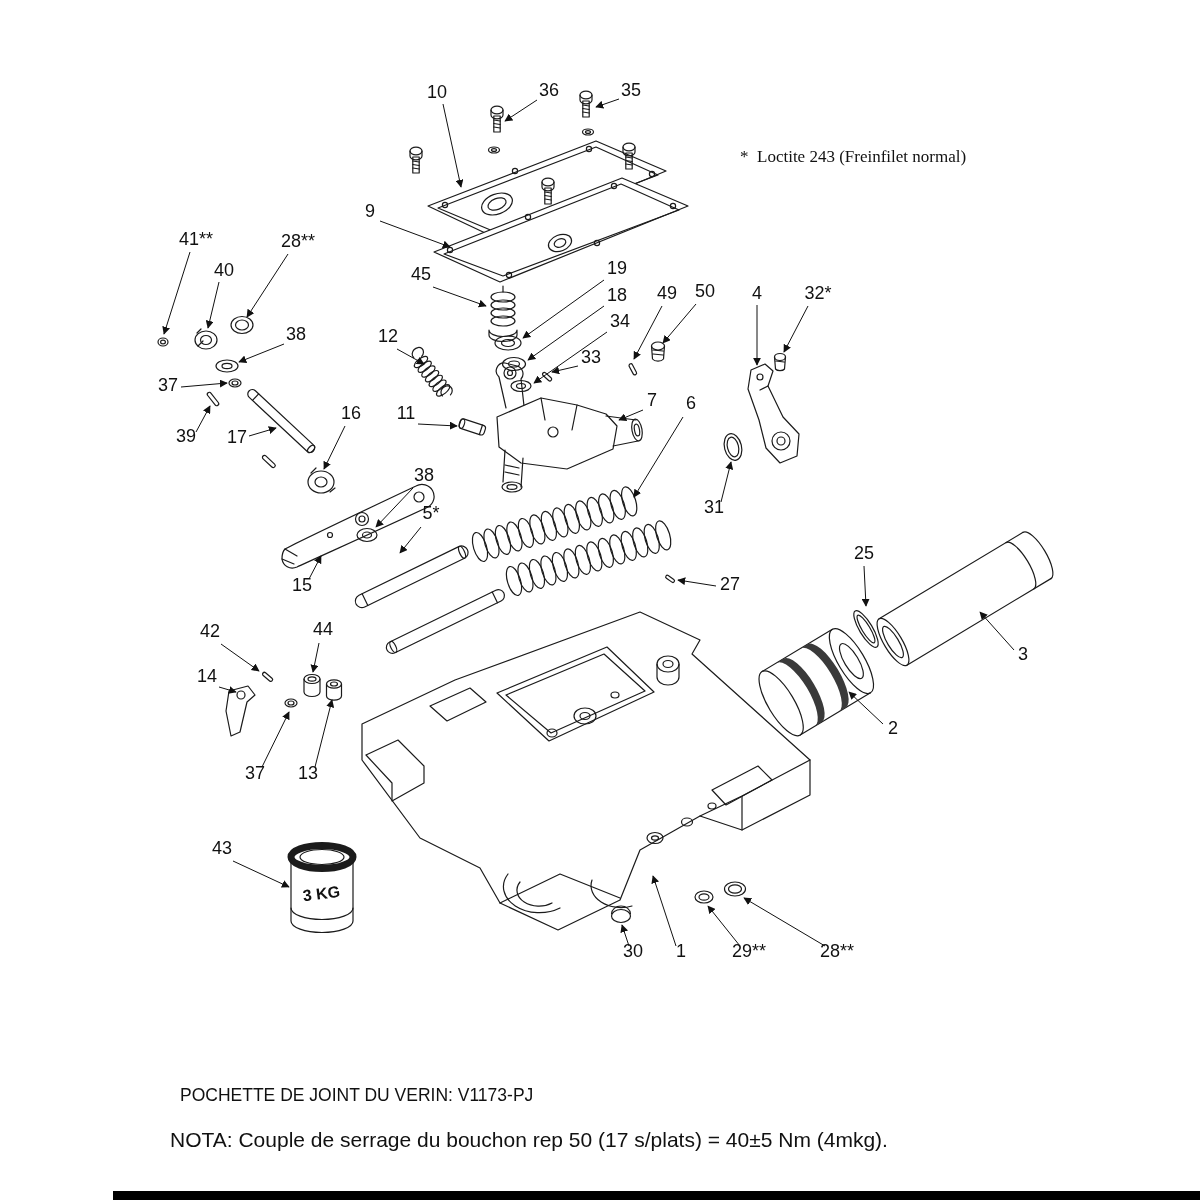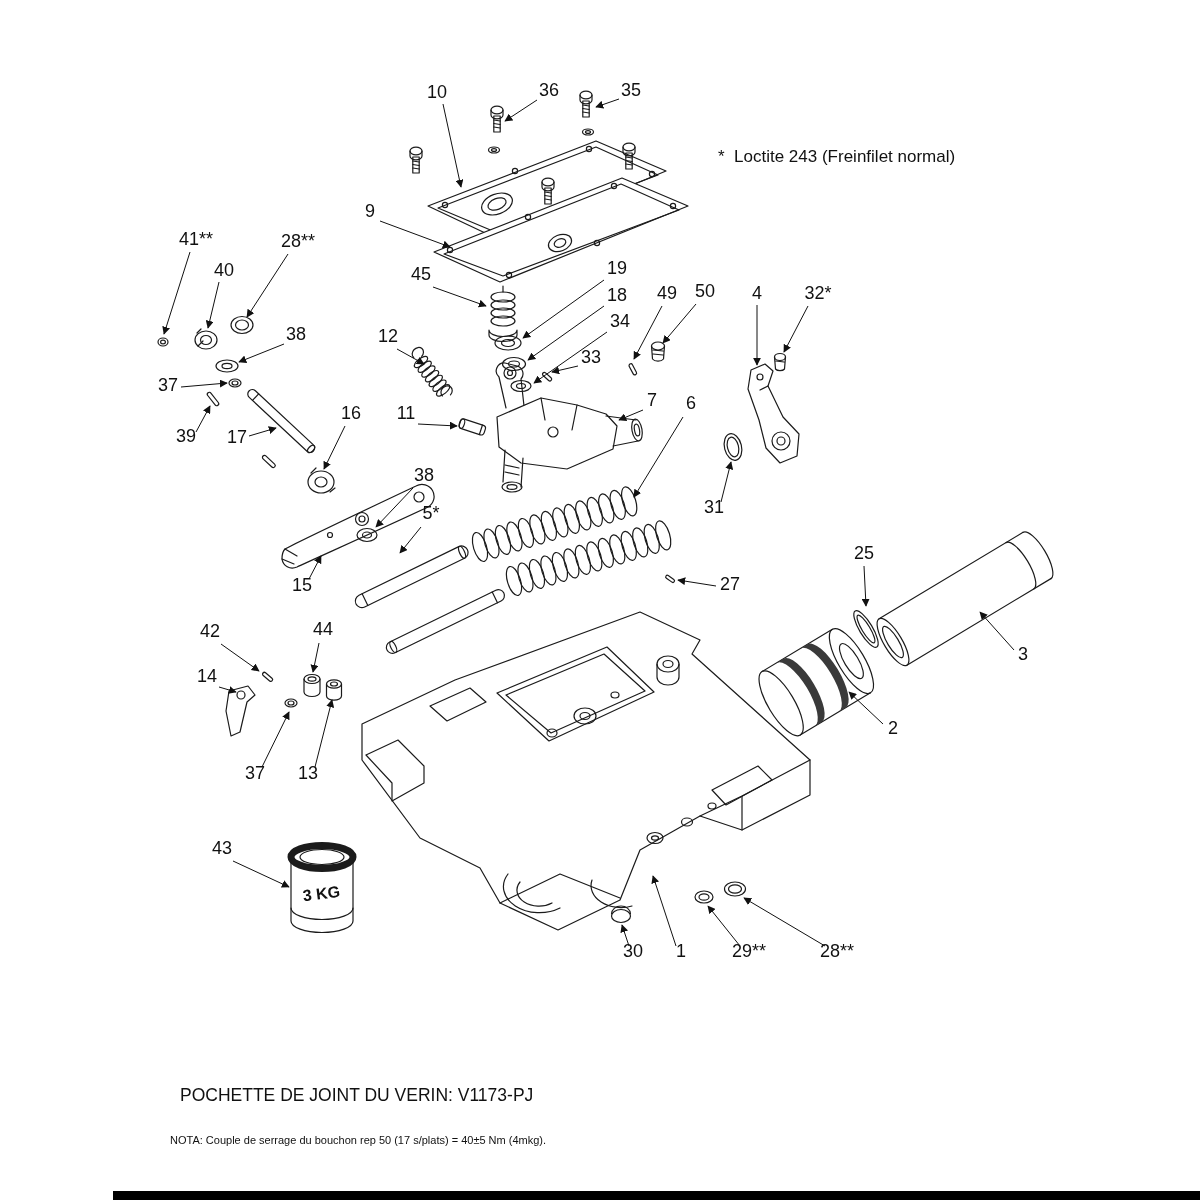--- a/index.html
+++ b/index.html
@@ -1,22 +1,22 @@
 <!DOCTYPE html>
 <html><head>
 <meta charset="utf-8">
 <style>
   html,body{margin:0;padding:0;background:#fff;}
   .page{position:relative;width:1200px;height:1200px;background:#fff;overflow:hidden;
         font-family:"Liberation Sans",sans-serif;color:#111;}
   .page svg{position:absolute;left:0;top:0;}
   .note{position:absolute;font-size:17px;line-height:26px;white-space:pre;}
-  .note-topright{left:718px;top:92px;}
+  .note-topright{left:740px;top:92px;font-family:Liberation Serif, serif;}
   .footer-pochette{left:180px;top:1082px;font-size:17.5px;}
-  .footer-nota{left:170px;top:1127px;font-size:11px;}
+  .footer-nota{left:170px;top:1127px;font-size:21px;}
   .frame-bar{position:absolute;left:113px;top:1191px;width:1087px;height:9px;background:#000;}
   #plabels text{font-family:"Liberation Sans",sans-serif;font-size:18px;fill:#111;text-anchor:middle;}
   #leaders line{stroke:#111;stroke-width:1;}
 </style>
 </head>
 <body>
 
 <div class="page">
 
   <svg id="diagram" width="1200" height="1200" viewBox="0 0 1200 1200">

